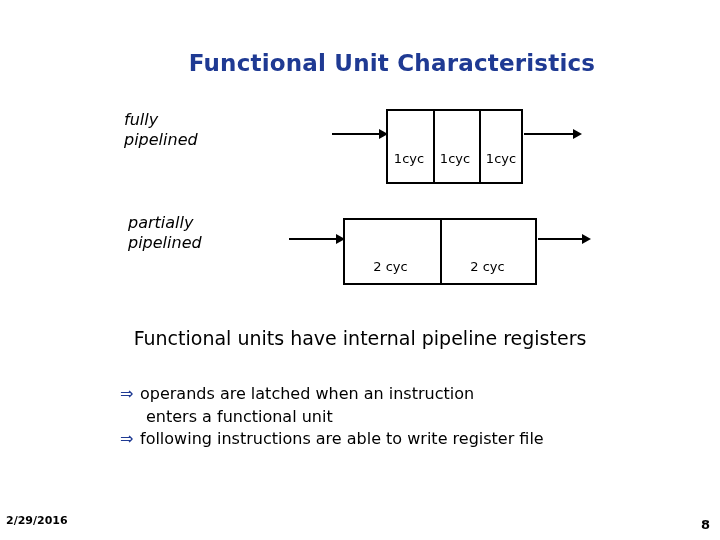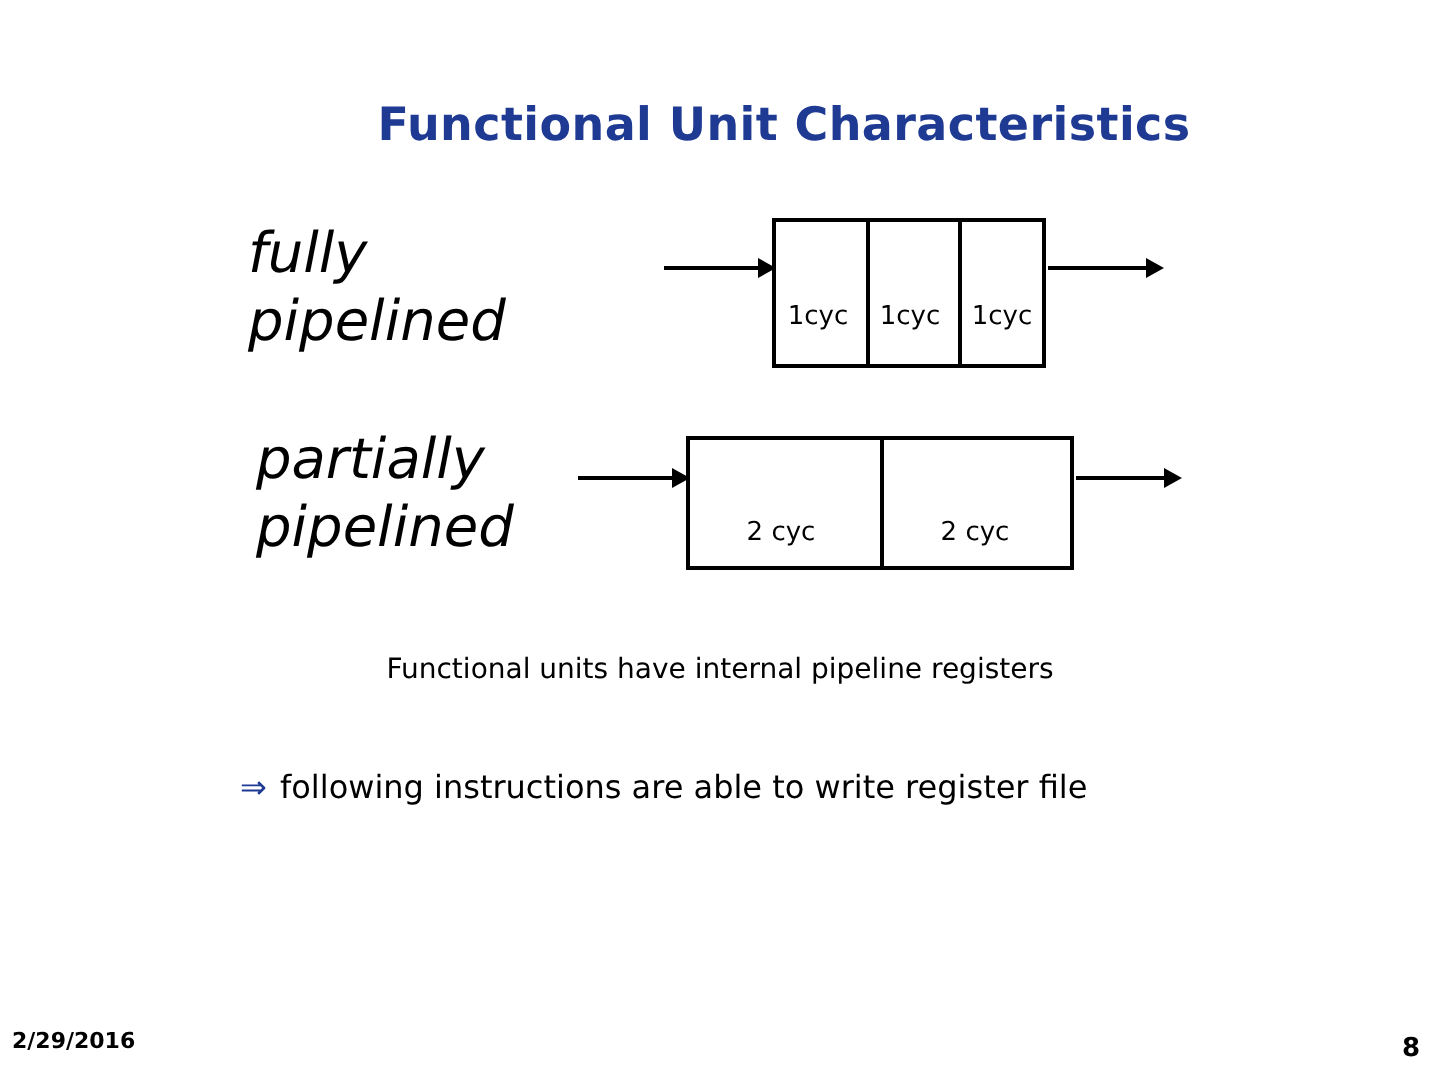--- a/index.html
+++ b/index.html
@@ -35,21 +35,21 @@
     color: #1F3A93;
     letter-spacing: 0.2px;
     margin-left: 32px;
   }
 
   
   .stage-label {
     position: absolute;
     font-family: "DejaVu Sans", sans-serif;
     font-style: italic;
-    font-size: 28px;
+    font-size: 16px;
     color: #000000;
     line-height: 1.22;
     white-space: pre-line;
   }
   #label-fully {
     left: 124px;
     top: 110px;
     width: 160px;
   }
   #label-partially {
@@ -104,21 +104,21 @@
   .body-line {
     position: absolute;
     font-family: "DejaVu Sans", sans-serif;
     color: #000000;
   }
   #stmt-main {
     left: 0;
     top: 327px;
     width: 720px;
     text-align: center;
-    font-size: 14px;
+    font-size: 19px;
   }
   .bullet-block {
     position: absolute;
     left: 120px;
     top: 383px;
     width: 560px;
     font-size: 16px;
     line-height: 1.42;
     color: #000000;
   }
@@ -211,20 +211,24 @@
     <div class="cell-label" style="left:438px; top:259px; width:99px;">2 cyc</div>
 
     <div class="arrow-line" style="left:538px; top:238px; width:45px;"></div>
     <div class="arrow-head" style="left:582px; top:234px;"></div>
   </div>
 
   <div class="body-line" id="stmt-main">Functional units have internal pipeline registers</div>
 
   <div class="bullet-block">
     <div class="bullet-row">
+      <span class="bullet-glyph">⇒</span><span>operands are latched when an instruction</span>
+      <span class="bullet-cont">enters a functional unit</span>
+    </div>
+    <div class="bullet-row">
       <span class="bullet-glyph">⇒</span><span>following instructions are able to write register file</span>
     </div>
   </div>
 
   <div class="footer-text" id="footer-date">2/29/2016</div>
   <div class="footer-text" id="footer-page">8</div>
 
 </div>
 
 </body></html>

